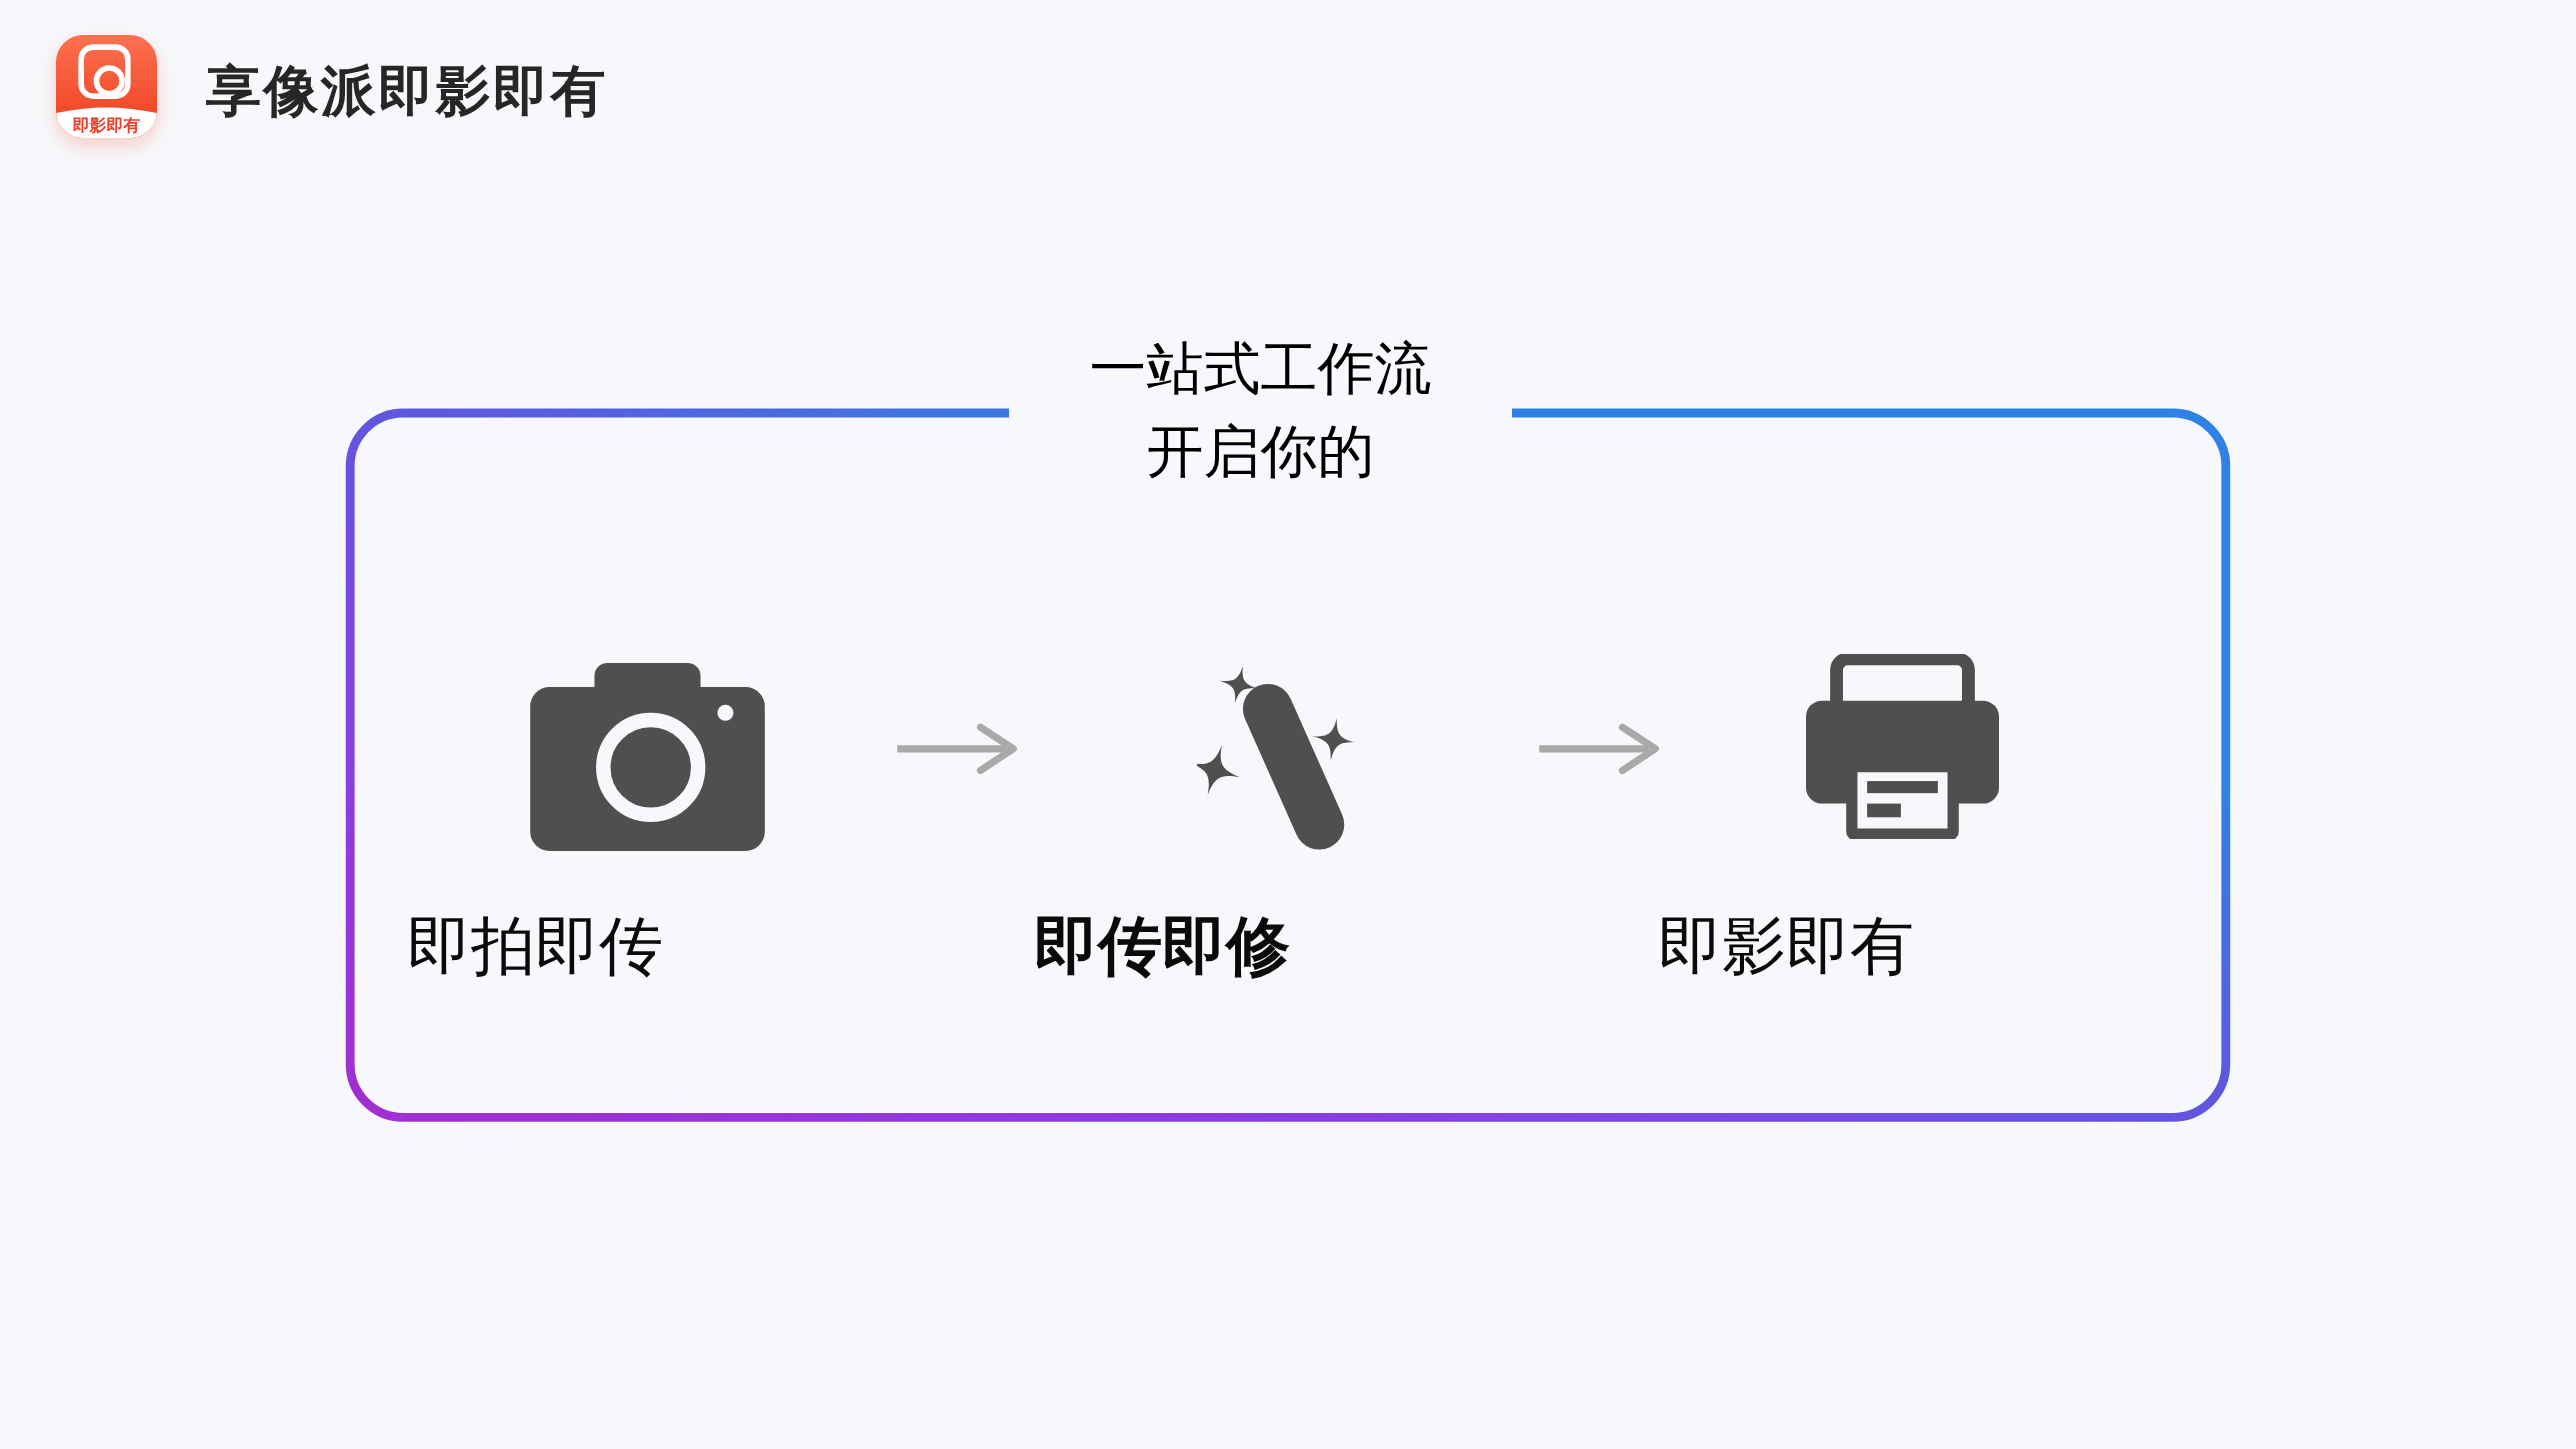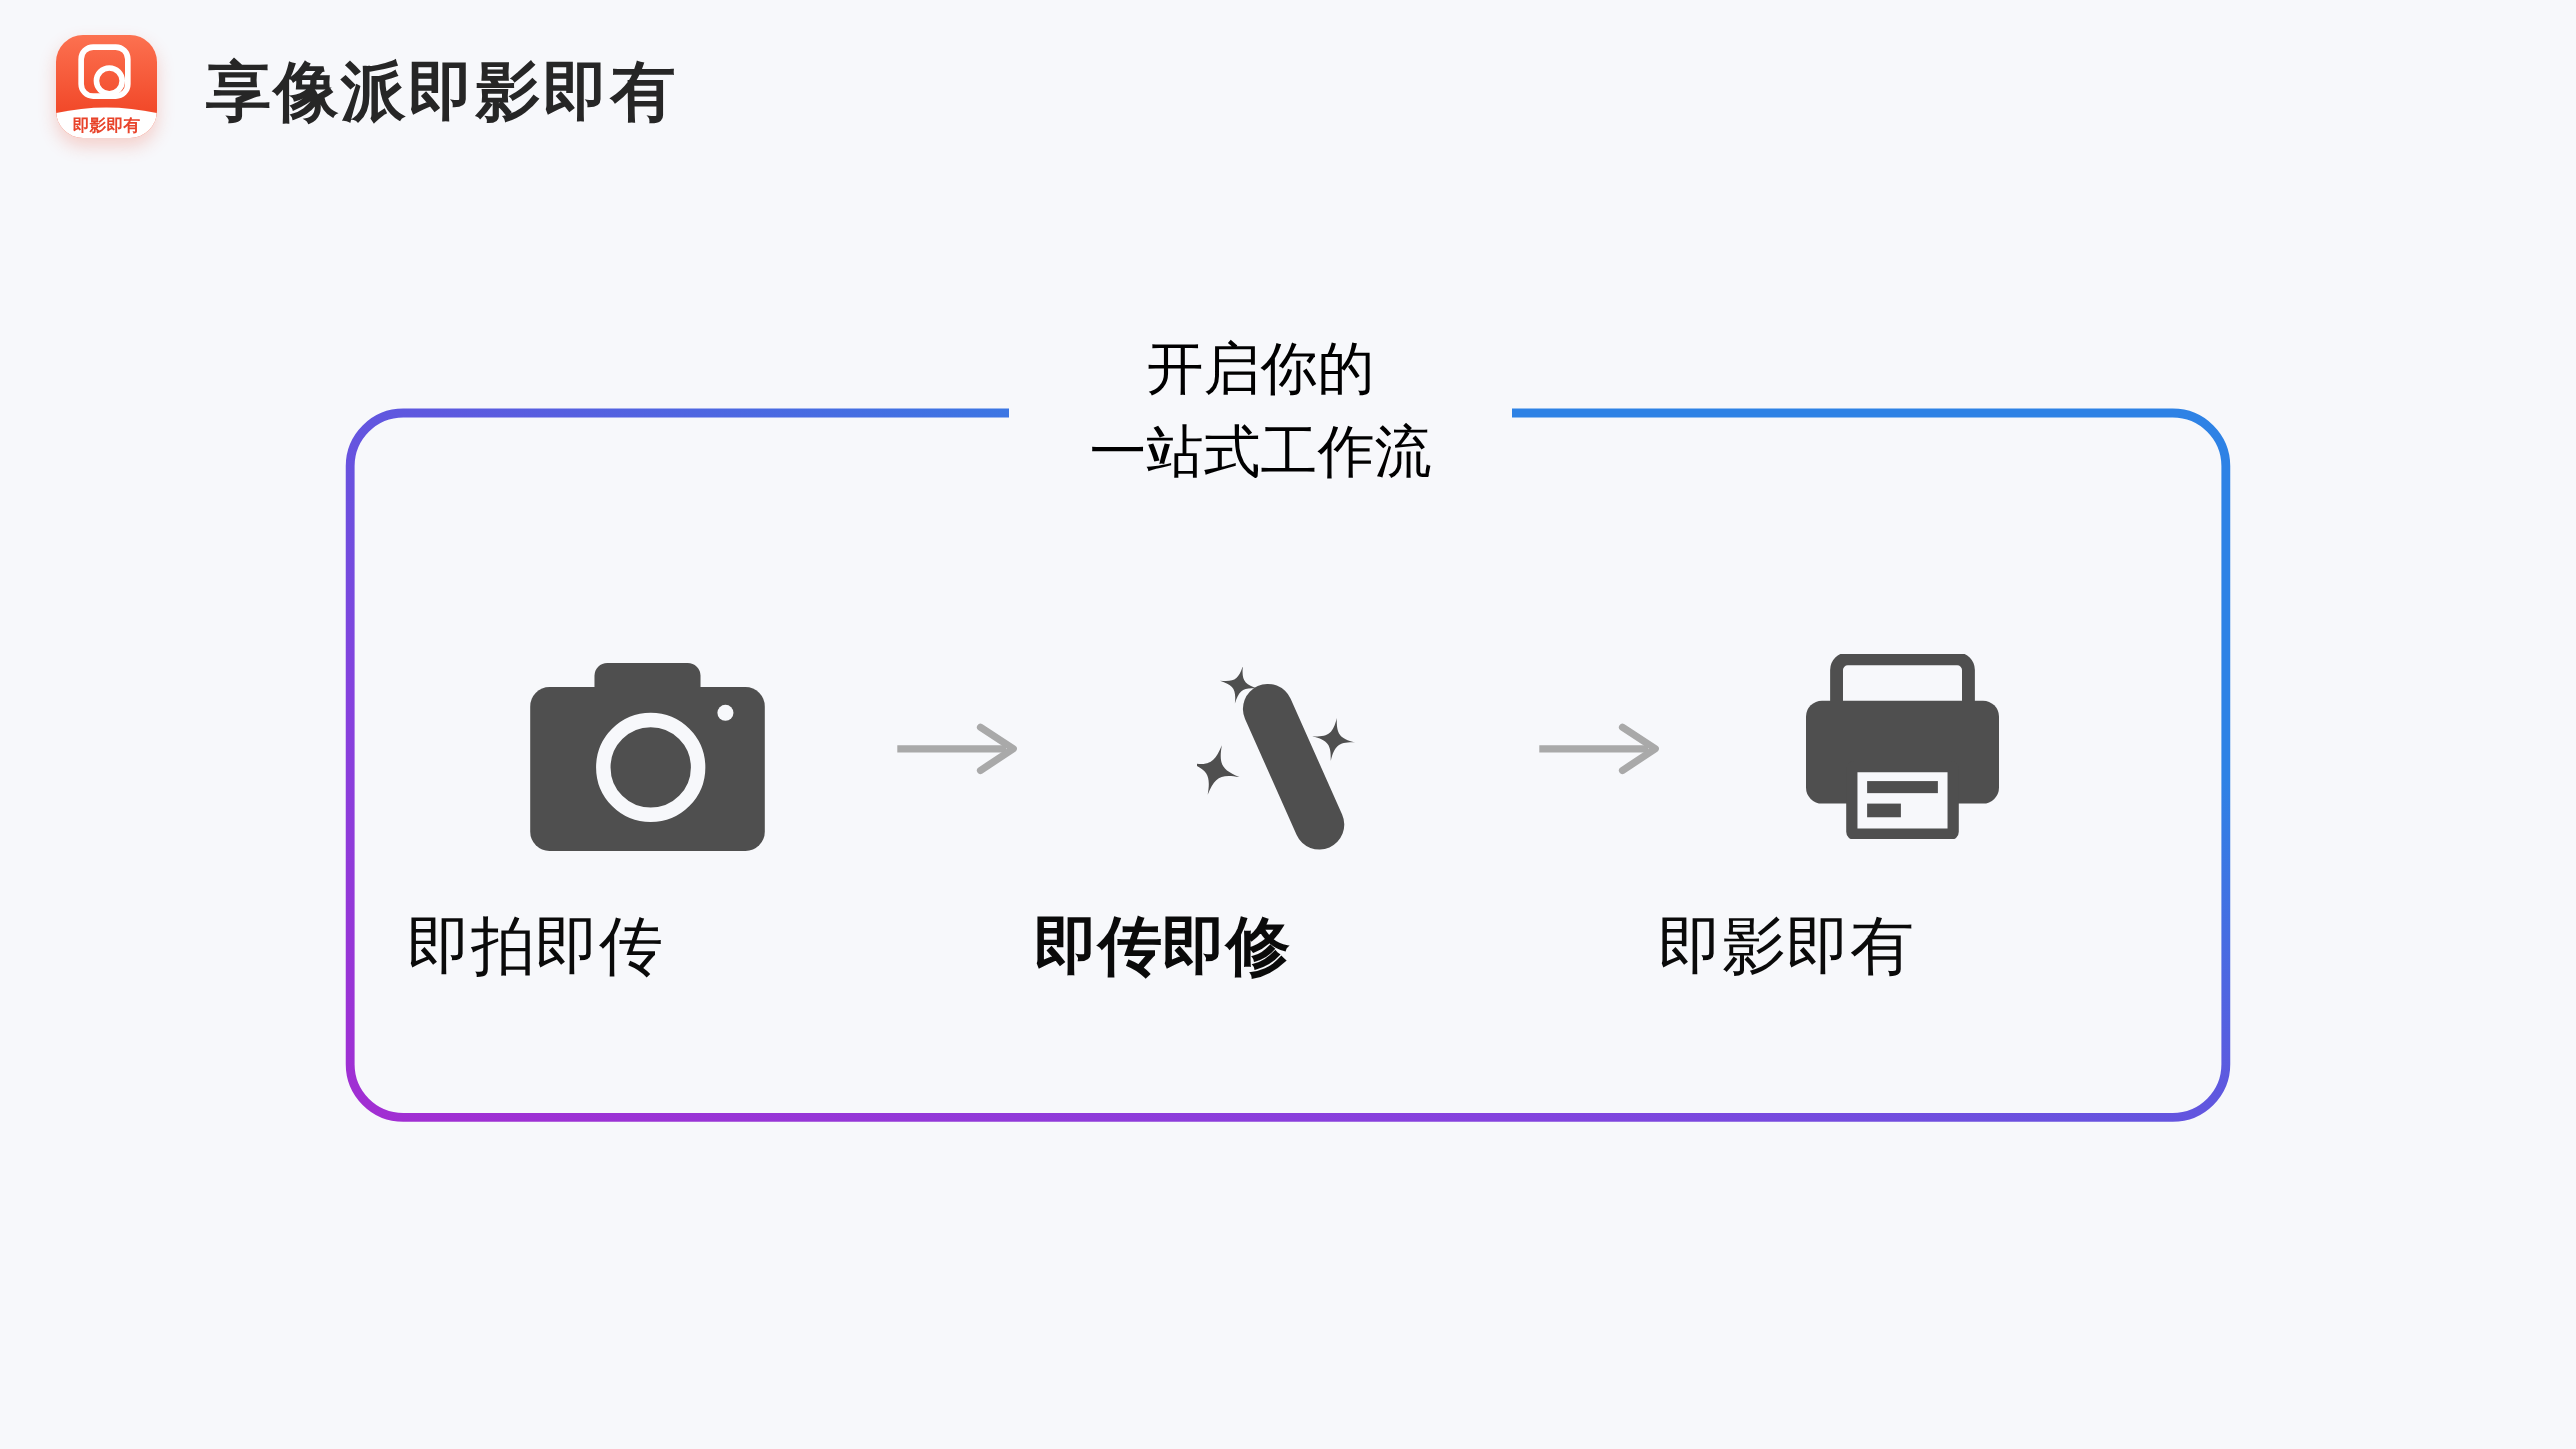--- a/index.html
+++ b/index.html
@@ -13,21 +13,21 @@
   
   .logo{
     position:absolute;left:56px;top:35px;width:101px;height:103px;
     border-radius:27px;overflow:hidden;
     background:linear-gradient(180deg,#FC7150 0%,#EE3B1C 100%);
     box-shadow:0 8px 17.7px rgba(238,59,28,.22);
   }
   .logo svg{position:absolute;left:0;top:0;}
   .page-title{
     position:absolute;left:206px;top:47px;
-    font-size:65px;line-height:89px;font-weight:900;
+    font-size:55px;line-height:89px;font-weight:900;
     color:#262626;letter-spacing:2.4px;white-space:nowrap;
   }
 
   
   .frame-svg{position:absolute;left:0;top:0;pointer-events:none;}
 
   .caption{
     position:absolute;left:1009px;top:327px;width:503px;height:166px;
     background:#F7F8FB;
     text-align:center;color:#000;
@@ -70,22 +70,22 @@
       <stop offset="0.30" stop-color="#8542DE"></stop>
       <stop offset="0.52" stop-color="#5E58DF"></stop>
       <stop offset="0.74" stop-color="#2E82E5"></stop>
       <stop offset="1" stop-color="#2E82E5"></stop>
     </linearGradient>
   </defs>
   <rect x="435" y="513" width="2330" height="875" rx="66" fill="none" stroke="url(#frameGrad)" stroke-width="11"></rect>
 </svg>
 
 <div class="caption">
+  <div>一站式工作流</div>
   <div>开启你的</div>
-  <div>一站式工作流</div>
 </div>
 
 <div class="icon-box" style="left:530px;top:663px;">
   <svg width="235" height="188" viewBox="0 0 292 234">
     <rect class="icon-fill" x="80" y="0" width="132" height="52" rx="16"></rect>
     <rect class="icon-fill" x="0" y="30" width="292" height="204" rx="24"></rect>
     <circle cx="150" cy="130" r="59" fill="none" stroke="#F7F8FB" stroke-width="18"></circle>
     <circle cx="243" cy="62" r="10" fill="#F7F8FB"></circle>
   </svg>
 </div>

